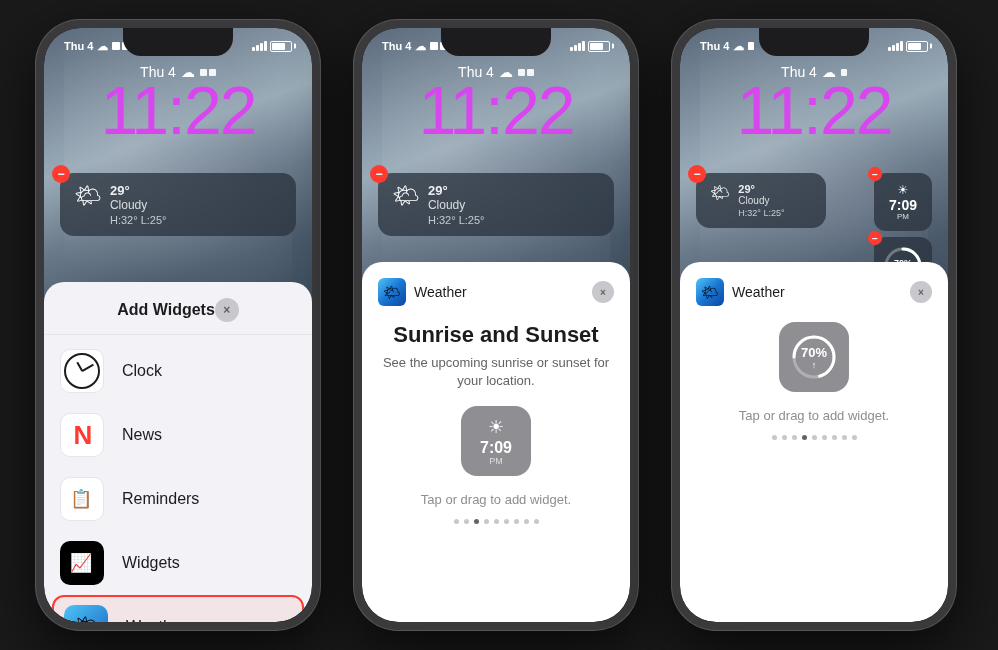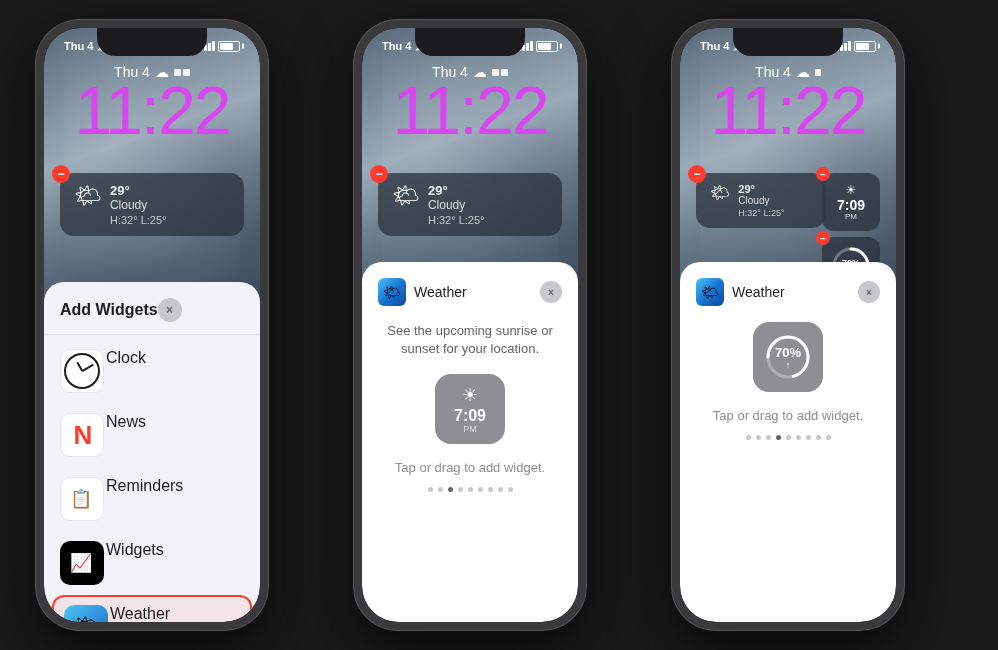--- a/index.html
+++ b/index.html
@@ -16,21 +16,21 @@
     }
 
     .phone-wrapper {
       position: relative;
       width: 290px;
       height: 610px;
     }
 
     .phone-frame {
       position: relative;
-      width: 232px;
+      width: 284px;
       height: 610px;
       background: #1c1c1e;
       border-radius: 44px;
       border: 8px solid #3a3a3c;
       box-shadow: 0 0 0 1px #555, inset 0 0 0 1px #222, 0 20px 60px rgba(0,0,0,0.7);
       overflow: hidden;
     }
 
     .phone-screen {
       position: absolute;
@@ -283,21 +283,21 @@
       right: 0;
       background: #f2f2f7;
       border-radius: 20px 20px 0 0;
       z-index: 20;
       padding: 16px 0 0;
     }
 
     .sheet-header {
       display: flex;
       align-items: center;
-      justify-content: flex-start;
+      justify-content: center;
       padding: 0 16px 12px;
       border-bottom: 1px solid #e5e5ea;
     }
 
     .sheet-title {
       font-size: 16px;
       font-weight: 600;
       color: #1c1c1e;
     }
 
@@ -313,23 +313,23 @@
       font-size: 12px;
       font-weight: 700;
     }
 
     .app-list {
       padding: 4px 0;
     }
 
     .app-item {
       display: flex;
-      align-items: flex-start;
+      align-items: center;
       padding: 10px 16px;
-      gap: 2px;
+      gap: 18px;
     }
 
     .app-item.highlighted {
       background: rgba(255, 59, 48, 0.08);
       border: 2px solid #ff3b30;
       border-radius: 12px;
       margin: 0 8px;
       padding: 8px 10px;
     }
 
@@ -711,20 +711,21 @@
 
       <div class="widget-sheet" style="height:360px;">
         <div class="widget-sheet-header">
           <div class="weather-app-icon">🌤</div>
           <span class="widget-sheet-title">Weather</span>
           <div class="widget-sheet-close">
             <span>×</span>
           </div>
         </div>
 
+        <div class="widget-title">Sunrise and Sunset</div>
         <div class="widget-description">See the upcoming sunrise or sunset for your location.</div>
 
         <div class="widget-preview">
           <div class="widget-preview-item" style="background:#8e8e93;">
             <div style="font-size:18px;margin-bottom:2px;">☀</div>
             <div class="preview-time" style="font-size:16px;font-weight:700;color:white;">7:09</div>
             <div class="preview-ampm" style="font-size:9px;color:rgba(255,255,255,0.8);">PM</div>
           </div>
         </div>
 

